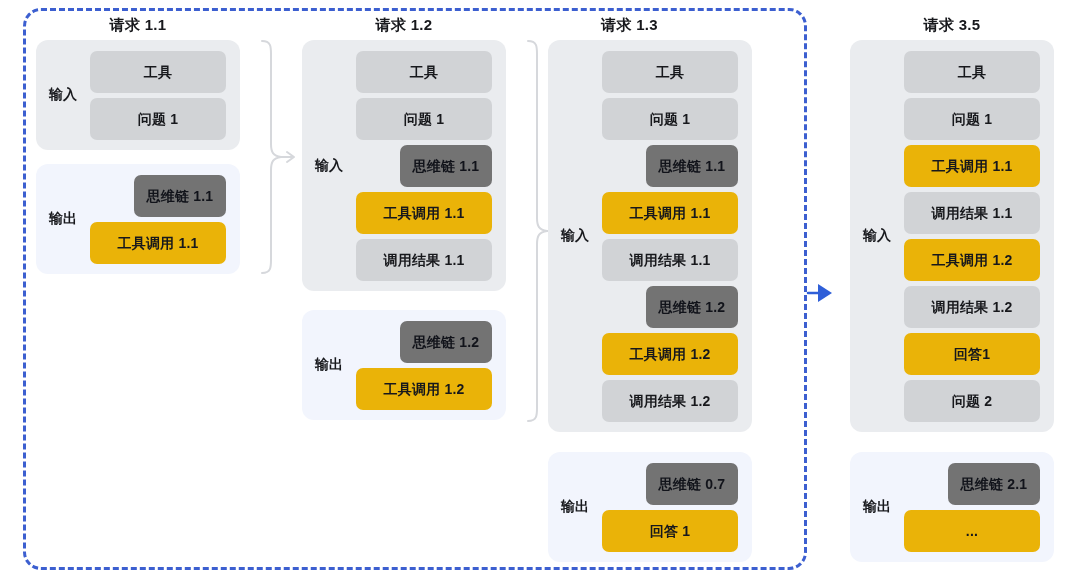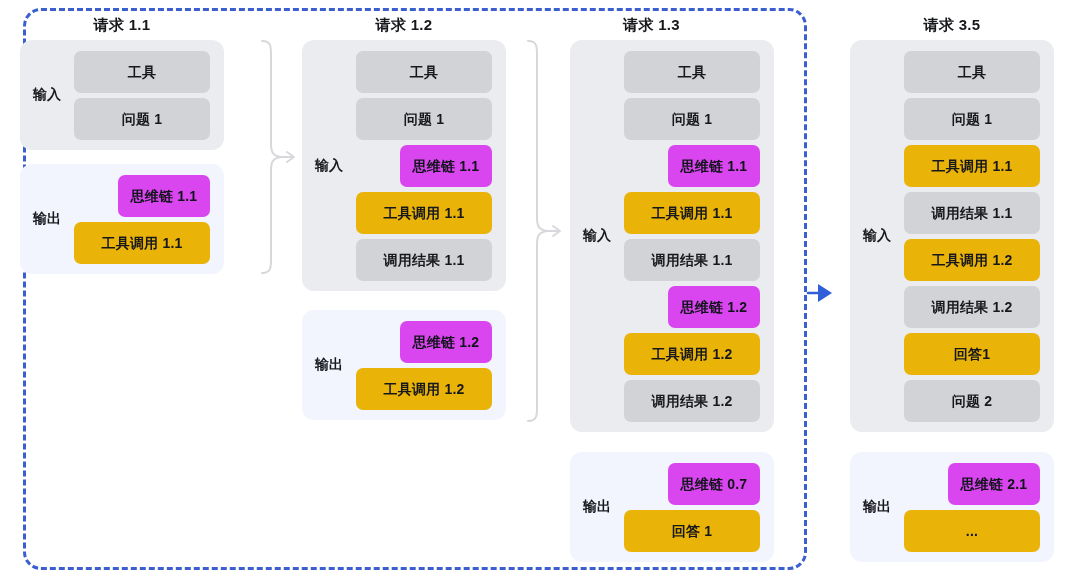--- a/index.html
+++ b/index.html
@@ -35,38 +35,38 @@
     width:54px;flex:0 0 54px;text-align:center;
     font-size:14px;font-weight:700;color:#17181c;
   }
   .chips{flex:1 1 auto;display:flex;flex-direction:column;gap:5px;padding:7px 14px 7px 0;}
   .chip{
     height:42px;line-height:42px;border-radius:7px;text-align:center;
     font-size:14px;font-weight:700;letter-spacing:.2px;
     white-space:nowrap;overflow:hidden;text-overflow:ellipsis;
   }
   .chip.gray{background:#d1d3d6;color:#17181c;}
-  .chip.blue{background:#d946ef;color:#11131a;margin-left:44px;}
+  .chip.blue{background:#737373;color:#11131a;margin-left:44px;}
   .chip.lblue{background:#eab308;color:#17181c;}
 
   
   .brace{position:absolute;}
   .brace svg{display:block;overflow:visible;}
 
   
   .blue-arrow{position:absolute;}
 </style>
 </head>
 <body>
 
 <div id="canvas">
 
   <div class="dashed-box"></div>
 
-  <div class="column" style="left:20px;width:204px;height:486px;">
+  <div class="column" style="left:36px;width:204px;height:486px;">
     <div class="col-title">请求 1.1</div>
 
     <div class="group input" style="left:0;top:40px;width:204px;height:110px;">
       <div class="group-label">输入</div>
       <div class="chips">
         <div class="chip gray">工具</div>
         <div class="chip gray">问题 1</div>
       </div>
     </div>
 
@@ -111,21 +111,21 @@
   </div>
 
   <div class="brace" style="left:524px;top:40px;">
     <svg width="40" height="382" viewBox="0 0 40 382" fill="none">
       <path d="M4 1 C 13 1, 13 7, 13 14 L13 178 C13 186, 15 190, 23 191 C15 192, 13 196, 13 204 L13 368 C13 375, 13 381, 4 381" stroke="#d6d8dc" stroke-width="2" fill="none" stroke-linecap="round"></path>
       <path d="M23 191 L34 191" stroke="#d6d8dc" stroke-width="2" stroke-linecap="round"></path>
       <path d="M29 186 L36 191 L29 196" stroke="#d6d8dc" stroke-width="2" fill="none" stroke-linecap="round" stroke-linejoin="round"></path>
     </svg>
   </div>
 
-  <div class="column" style="left:570px;width:163px;height:586px;">
+  <div class="column" style="left:548px;width:163px;height:586px;">
     <div class="col-title">请求 1.3</div>
 
     <div class="group input" style="left:0;top:40px;width:204px;height:392px;">
       <div class="group-label">输入</div>
       <div class="chips">
         <div class="chip gray">工具</div>
         <div class="chip gray">问题 1</div>
         <div class="chip blue">思维链 1.1</div>
         <div class="chip lblue">工具调用 1.1</div>
         <div class="chip gray">调用结果 1.1</div>

